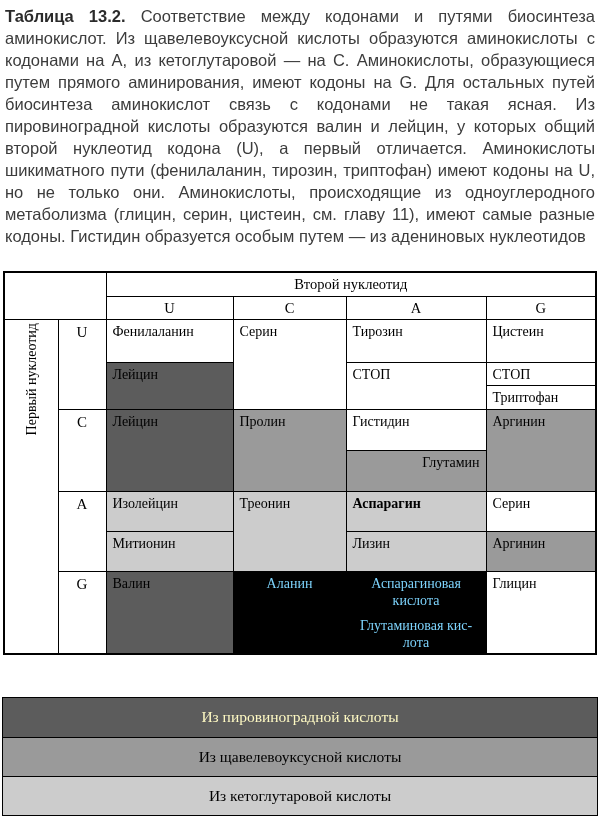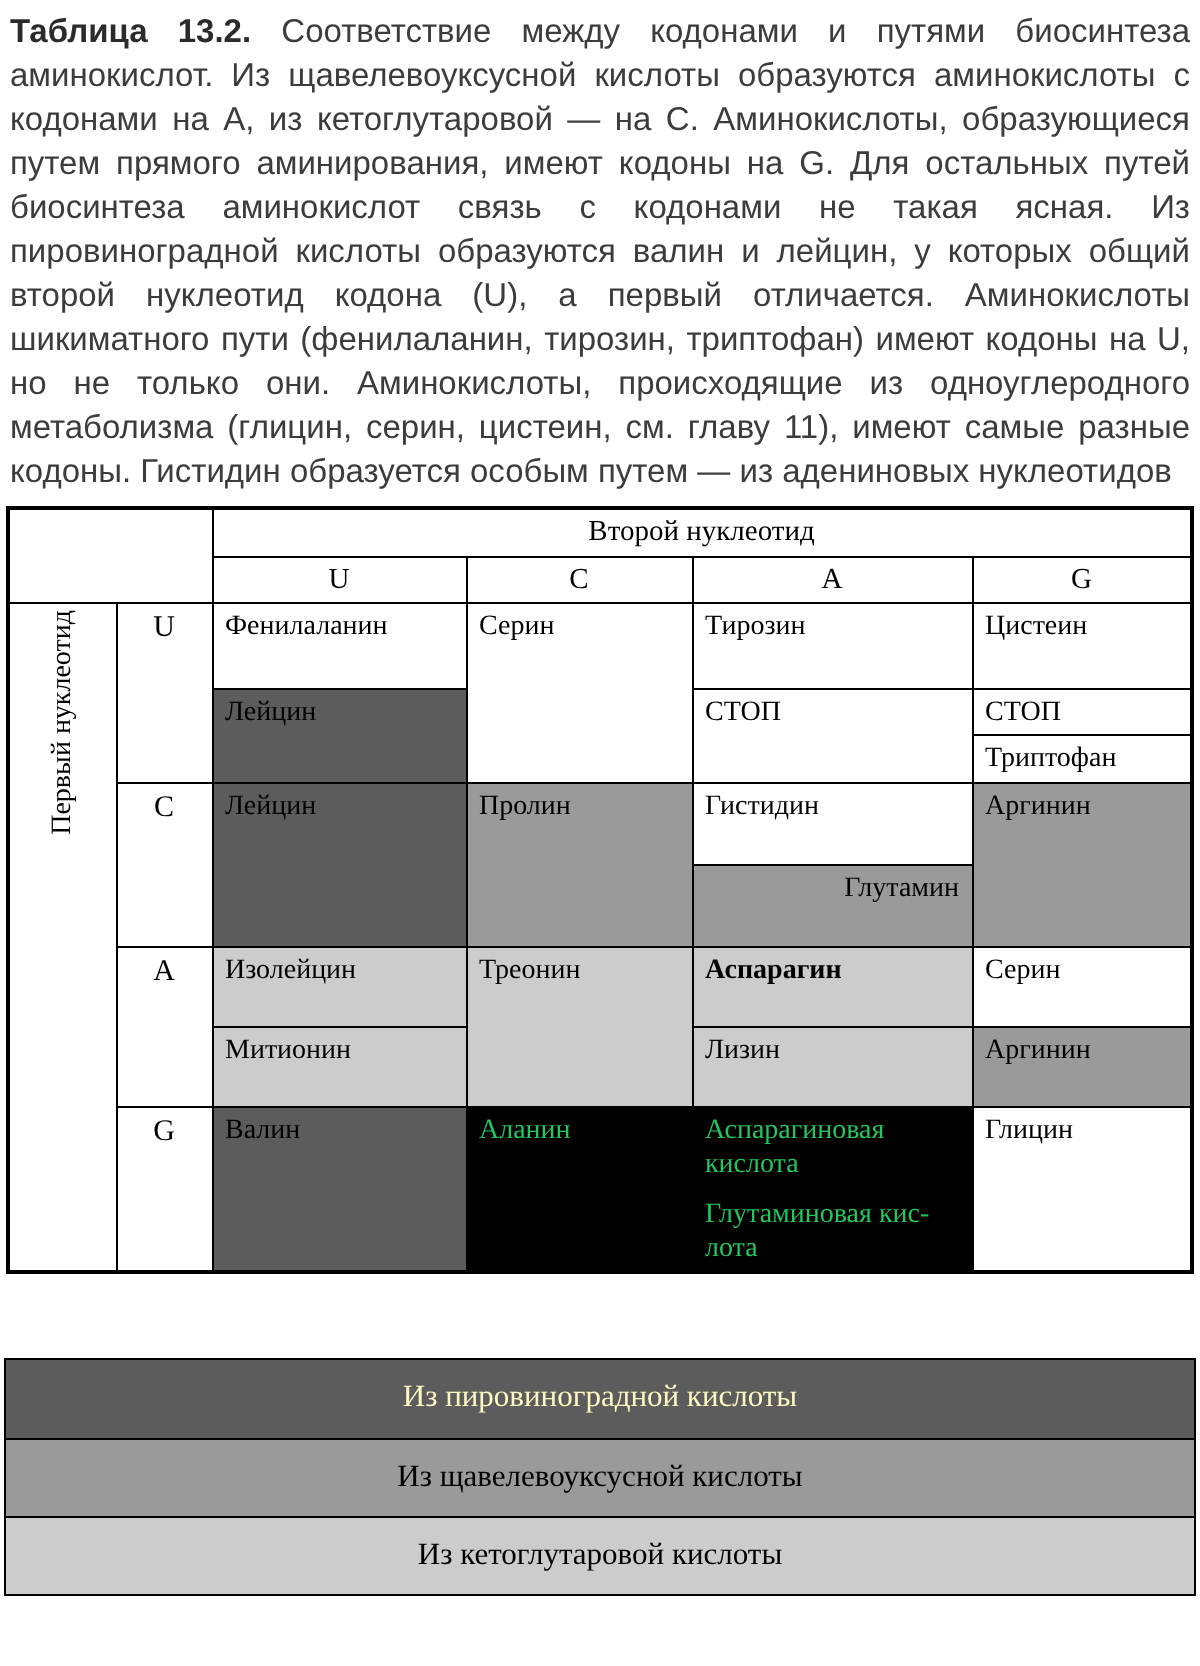--- a/index.html
+++ b/index.html
@@ -16,21 +16,21 @@
     line-height: 22px;
     text-align: justify;
     color: #3c3c3c;
   }
   .caption b { color: #2b2b2b; }
 
   table.codon {
     border-collapse: collapse;
     table-layout: fixed;
     width: 592px;
-    margin: 6px 0 0 3px;
+    margin: 24px 0 0 3px;
     font-family: "Liberation Serif", serif;
     font-size: 14px;
     border: 2px solid #000;
   }
   table.codon td {
     border: 1px solid #000;
     padding: 3px 6px 2px 6px;
     vertical-align: top;
     background: #fff;
     line-height: 1.22;
@@ -39,21 +39,21 @@
   td.hdr { text-align: center; vertical-align: middle; padding: 2px; font-size: 14.5px; }
   td.letter { text-align: center; vertical-align: middle; font-size: 15px; }
   td.vcell { text-align: center; vertical-align: middle; padding: 0; }
   .vlabel {
     writing-mode: vertical-rl;
     transform: rotate(180deg);
     font-size: 14px;
     margin: 0 auto;
     white-space: nowrap;
   }
-  td.txt-white { color: #22c55e; }
+  td.txt-white { color: #7dd3fc; text-align: center; }
   .cell-block { margin-bottom: 8px; }
   .cell-block:last-child { margin-bottom: 0; }
 
   .legend {
     width: 596px;
     margin: 42px 0 0 2px;
     border: 1px solid #000;
     font-family: "Liberation Serif", serif;
     font-size: 15.5px;
   }

